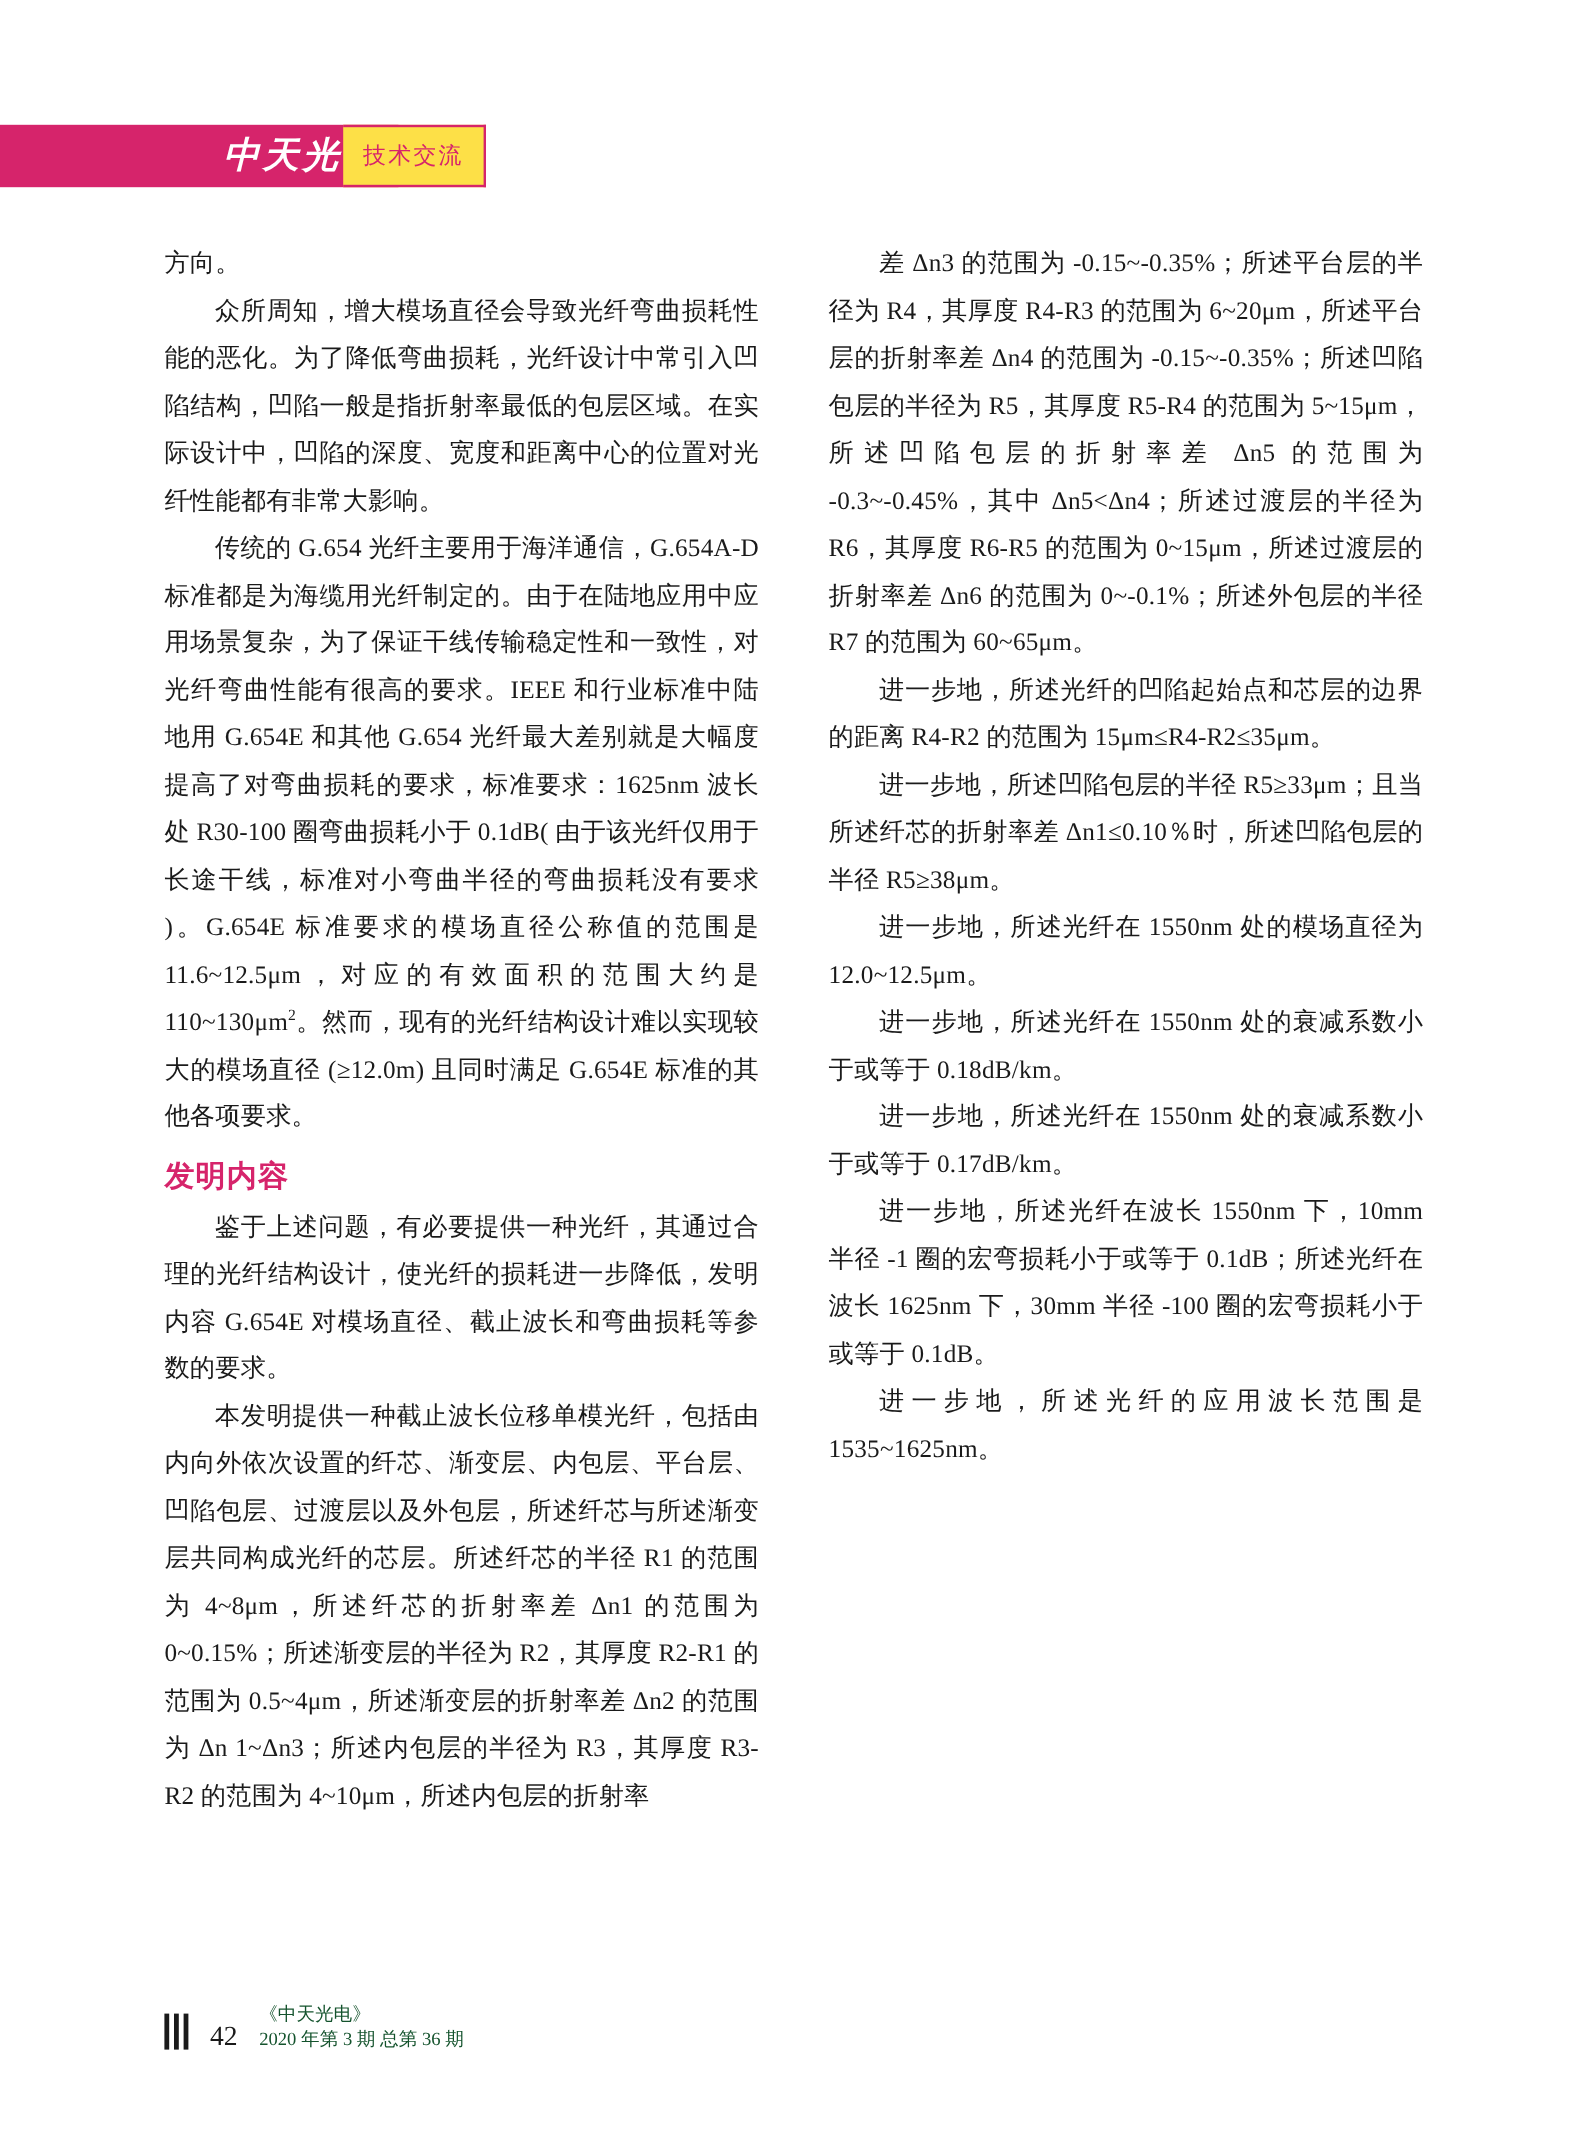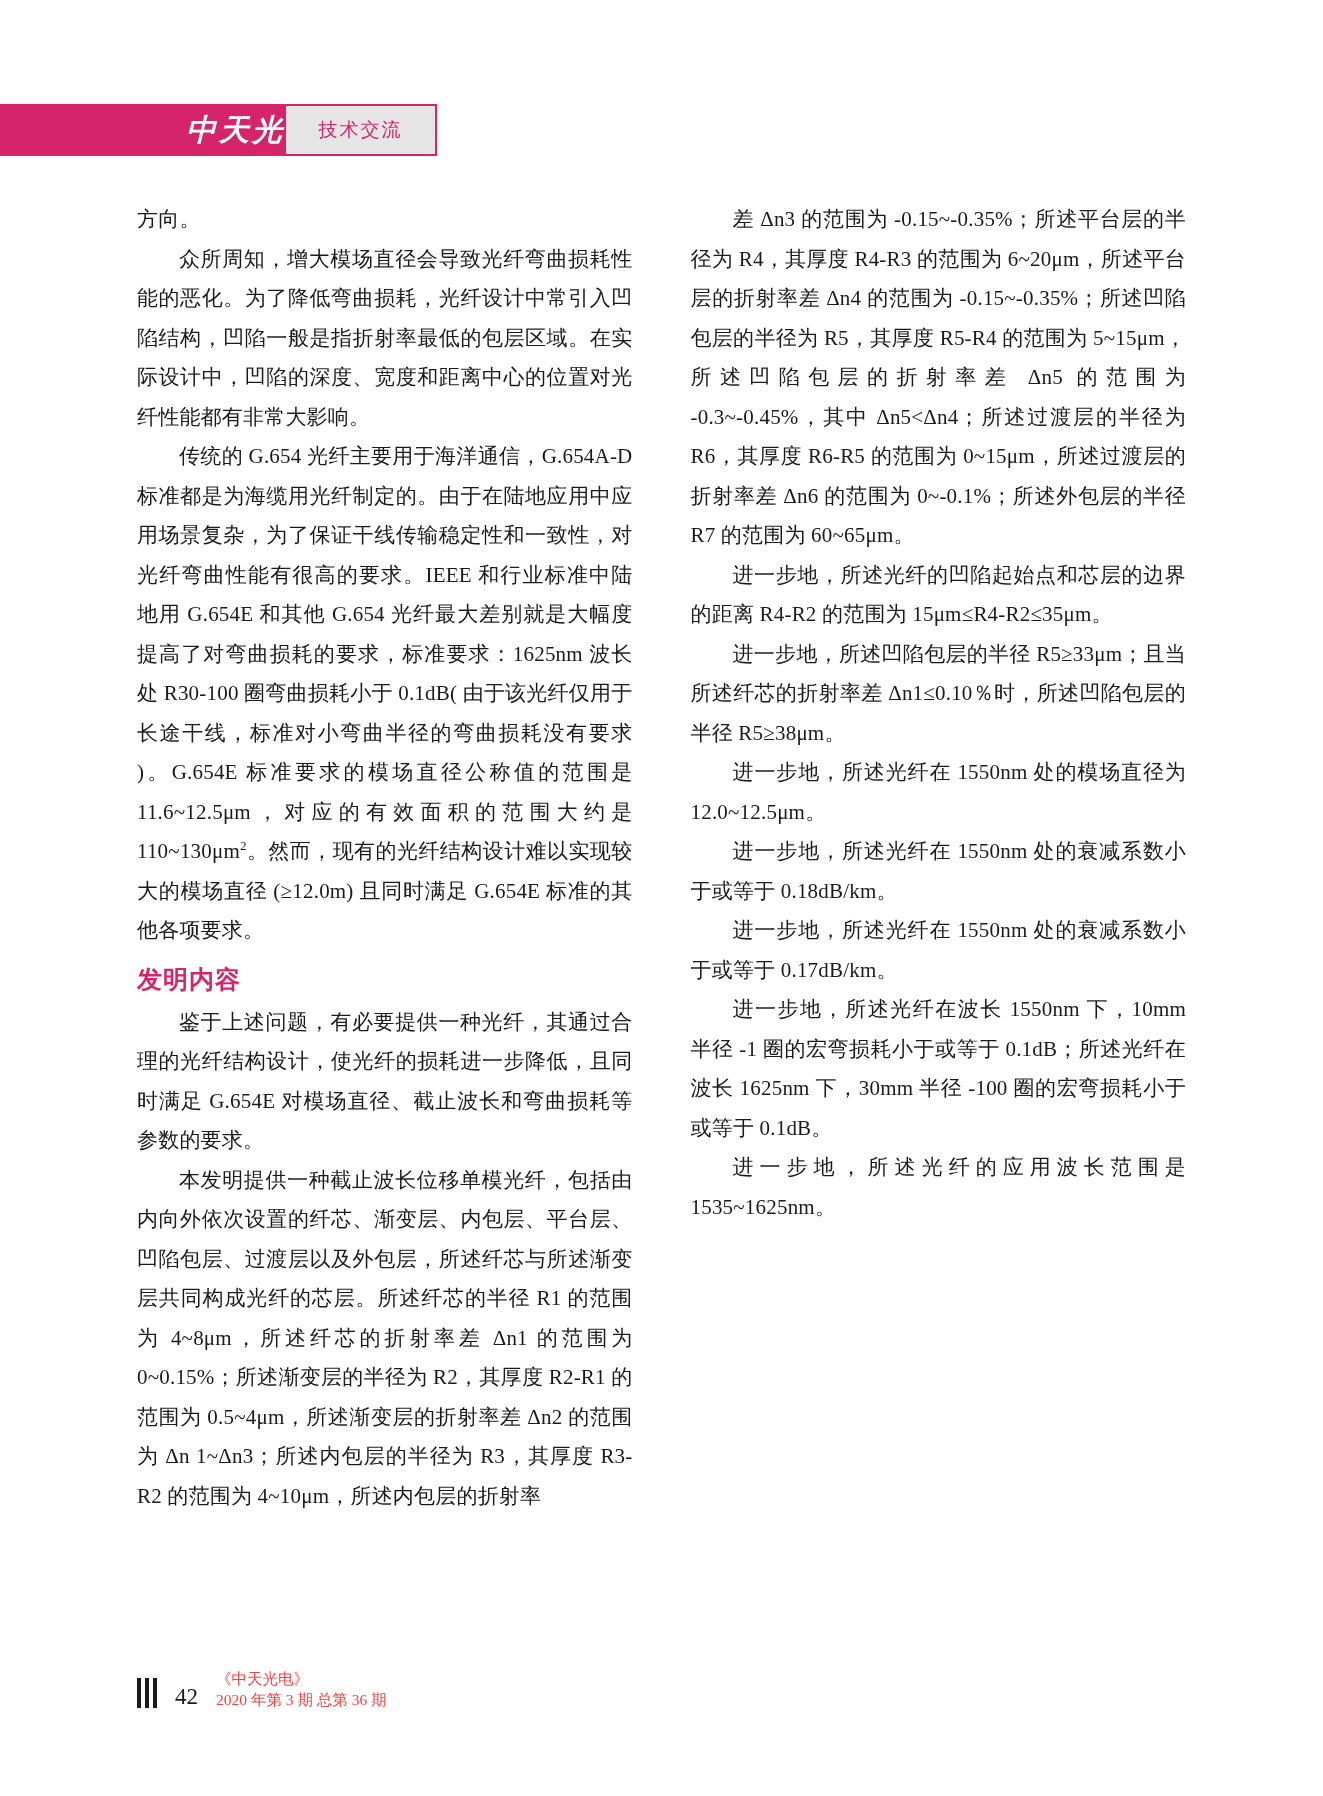--- a/index.html
+++ b/index.html
@@ -36,27 +36,27 @@
     font-weight: bold;
     font-style: italic;
     letter-spacing: 3px;
     line-height: 1;
     white-space: nowrap;
   }
   .section-tab {
     position: absolute;
     left: 286px;
     top: 104px;
-    width: 151px;
+    width: 119px;
     height: 52px;
     border-top: 2px solid #d6246b;
     border-right: 2px solid #d6246b;
     border-bottom: 2px solid #d6246b;
     box-sizing: border-box;
-    background: #e5e5e5;
+    background: #fde047;
   }
   .section-tab-label {
     position: absolute;
     left: 0;
     right: 0;
     top: 50%;
     transform: translateY(-50%);
     text-align: center;
     color: #d6246b;
     font-family: "Liberation Sans", sans-serif;
@@ -136,21 +136,21 @@
     line-height: 1;
     color: #1a1a1a;
     font-family: "Liberation Serif", serif;
     padding: 0 4px 2px 4px;
   }
   .footer-text {
     display: flex;
     flex-direction: column;
     line-height: 21px;
     font-size: 15.5px;
-    color: #ef4444;
+    color: #14532d;
     padding-bottom: 0px;
   }
 </style>
 </head>
 <body>
 
 <div class="page">
 
   <div class="masthead">
     <span class="masthead-logo">中天光电</span>
@@ -159,21 +159,21 @@
     <span class="section-tab-label">技术交流</span>
   </div>
 
   <div class="columns">
 
     <div class="col">
       <p class="body noindent">方向。</p>
       <p class="body">众所周知，增大模场直径会导致光纤弯曲损耗性能的恶化。为了降低弯曲损耗，光纤设计中常引入凹陷结构，凹陷一般是指折射率最低的包层区域。在实际设计中，凹陷的深度、宽度和距离中心的位置对光纤性能都有非常大影响。</p>
       <p class="body"><span>传统的 G.654 光纤主要用于海洋通信，G.654A-D 标准都是为海缆用光纤制定的。由于在陆地应用中应用场景复杂，为了保证干线传输稳定性和一致性，对光纤弯曲性能有很高的要求。IEEE 和行业标准中陆地用 G.654E 和其他 G.654 光纤最大差别就是大幅度提高了对弯曲损耗的要求，标准要求：1625nm 波长处 R30-100 圈弯曲损耗小于 0.1dB( 由于该光纤仅用于长途干线，标准对小弯曲半径的弯曲损耗没有要求 )。G.654E 标准要求的模场直径公称值的范围是 11.6~12.5μm，对应的有效面积的范围大约是 110~130μm</span><sup>2</sup><span>。然而，现有的光纤结构设计难以实现较大的模场直径 (≥12.0m) 且同时满足 G.654E 标准的其他各项要求。</span></p>
       <p class="heading">发明内容</p>
-      <p class="body">鉴于上述问题，有必要提供一种光纤，其通过合理的光纤结构设计，使光纤的损耗进一步降低，且同时满足 G.654E 对模场直径、截止波长和弯曲损耗等参数的要求。</p>
+      <p class="body">鉴于上述问题，有必要提供一种光纤，其通过合理的光纤结构设计，使光纤的损耗进一步降低，发明内容 G.654E 对模场直径、截止波长和弯曲损耗等参数的要求。</p>
       <p class="body">本发明提供一种截止波长位移单模光纤，包括由内向外依次设置的纤芯、渐变层、内包层、平台层、凹陷包层、过渡层以及外包层，所述纤芯与所述渐变层共同构成光纤的芯层。所述纤芯的半径 R1 的范围为 4~8μm，所述纤芯的折射率差 Δn1 的范围为 0~0.15%；所述渐变层的半径为 R2，其厚度 R2-R1 的范围为 0.5~4μm，所述渐变层的折射率差 Δn2 的范围为 Δn 1~Δn3；所述内包层的半径为 R3，其厚度 R3-R2 的范围为 4~10μm，所述内包层的折射率</p>
     </div>
 
     <div class="col">
       <p class="body">差 Δn3 的范围为 -0.15~-0.35%；所述平台层的半径为 R4，其厚度 R4-R3 的范围为 6~20μm，所述平台层的折射率差 Δn4 的范围为 -0.15~-0.35%；所述凹陷包层的半径为 R5，其厚度 R5-R4 的范围为 5~15μm，所述凹陷包层的折射率差 Δn5 的范围为 -0.3~-0.45%，其中 Δn5&lt;Δn4；所述过渡层的半径为 R6，其厚度 R6-R5 的范围为 0~15μm，所述过渡层的折射率差 Δn6 的范围为 0~-0.1%；所述外包层的半径 R7 的范围为 60~65μm。</p>
       <p class="body">进一步地，所述光纤的凹陷起始点和芯层的边界的距离 R4-R2 的范围为 15μm≤R4-R2≤35μm。</p>
       <p class="body">进一步地，所述凹陷包层的半径 R5≥33μm；且当所述纤芯的折射率差 Δn1≤0.10％时，所述凹陷包层的半径 R5≥38μm。</p>
       <p class="body">进一步地，所述光纤在 1550nm 处的模场直径为 12.0~12.5μm。</p>
       <p class="body">进一步地，所述光纤在 1550nm 处的衰减系数小于或等于 0.18dB/km。</p>
       <p class="body">进一步地，所述光纤在 1550nm 处的衰减系数小于或等于 0.17dB/km。</p>

